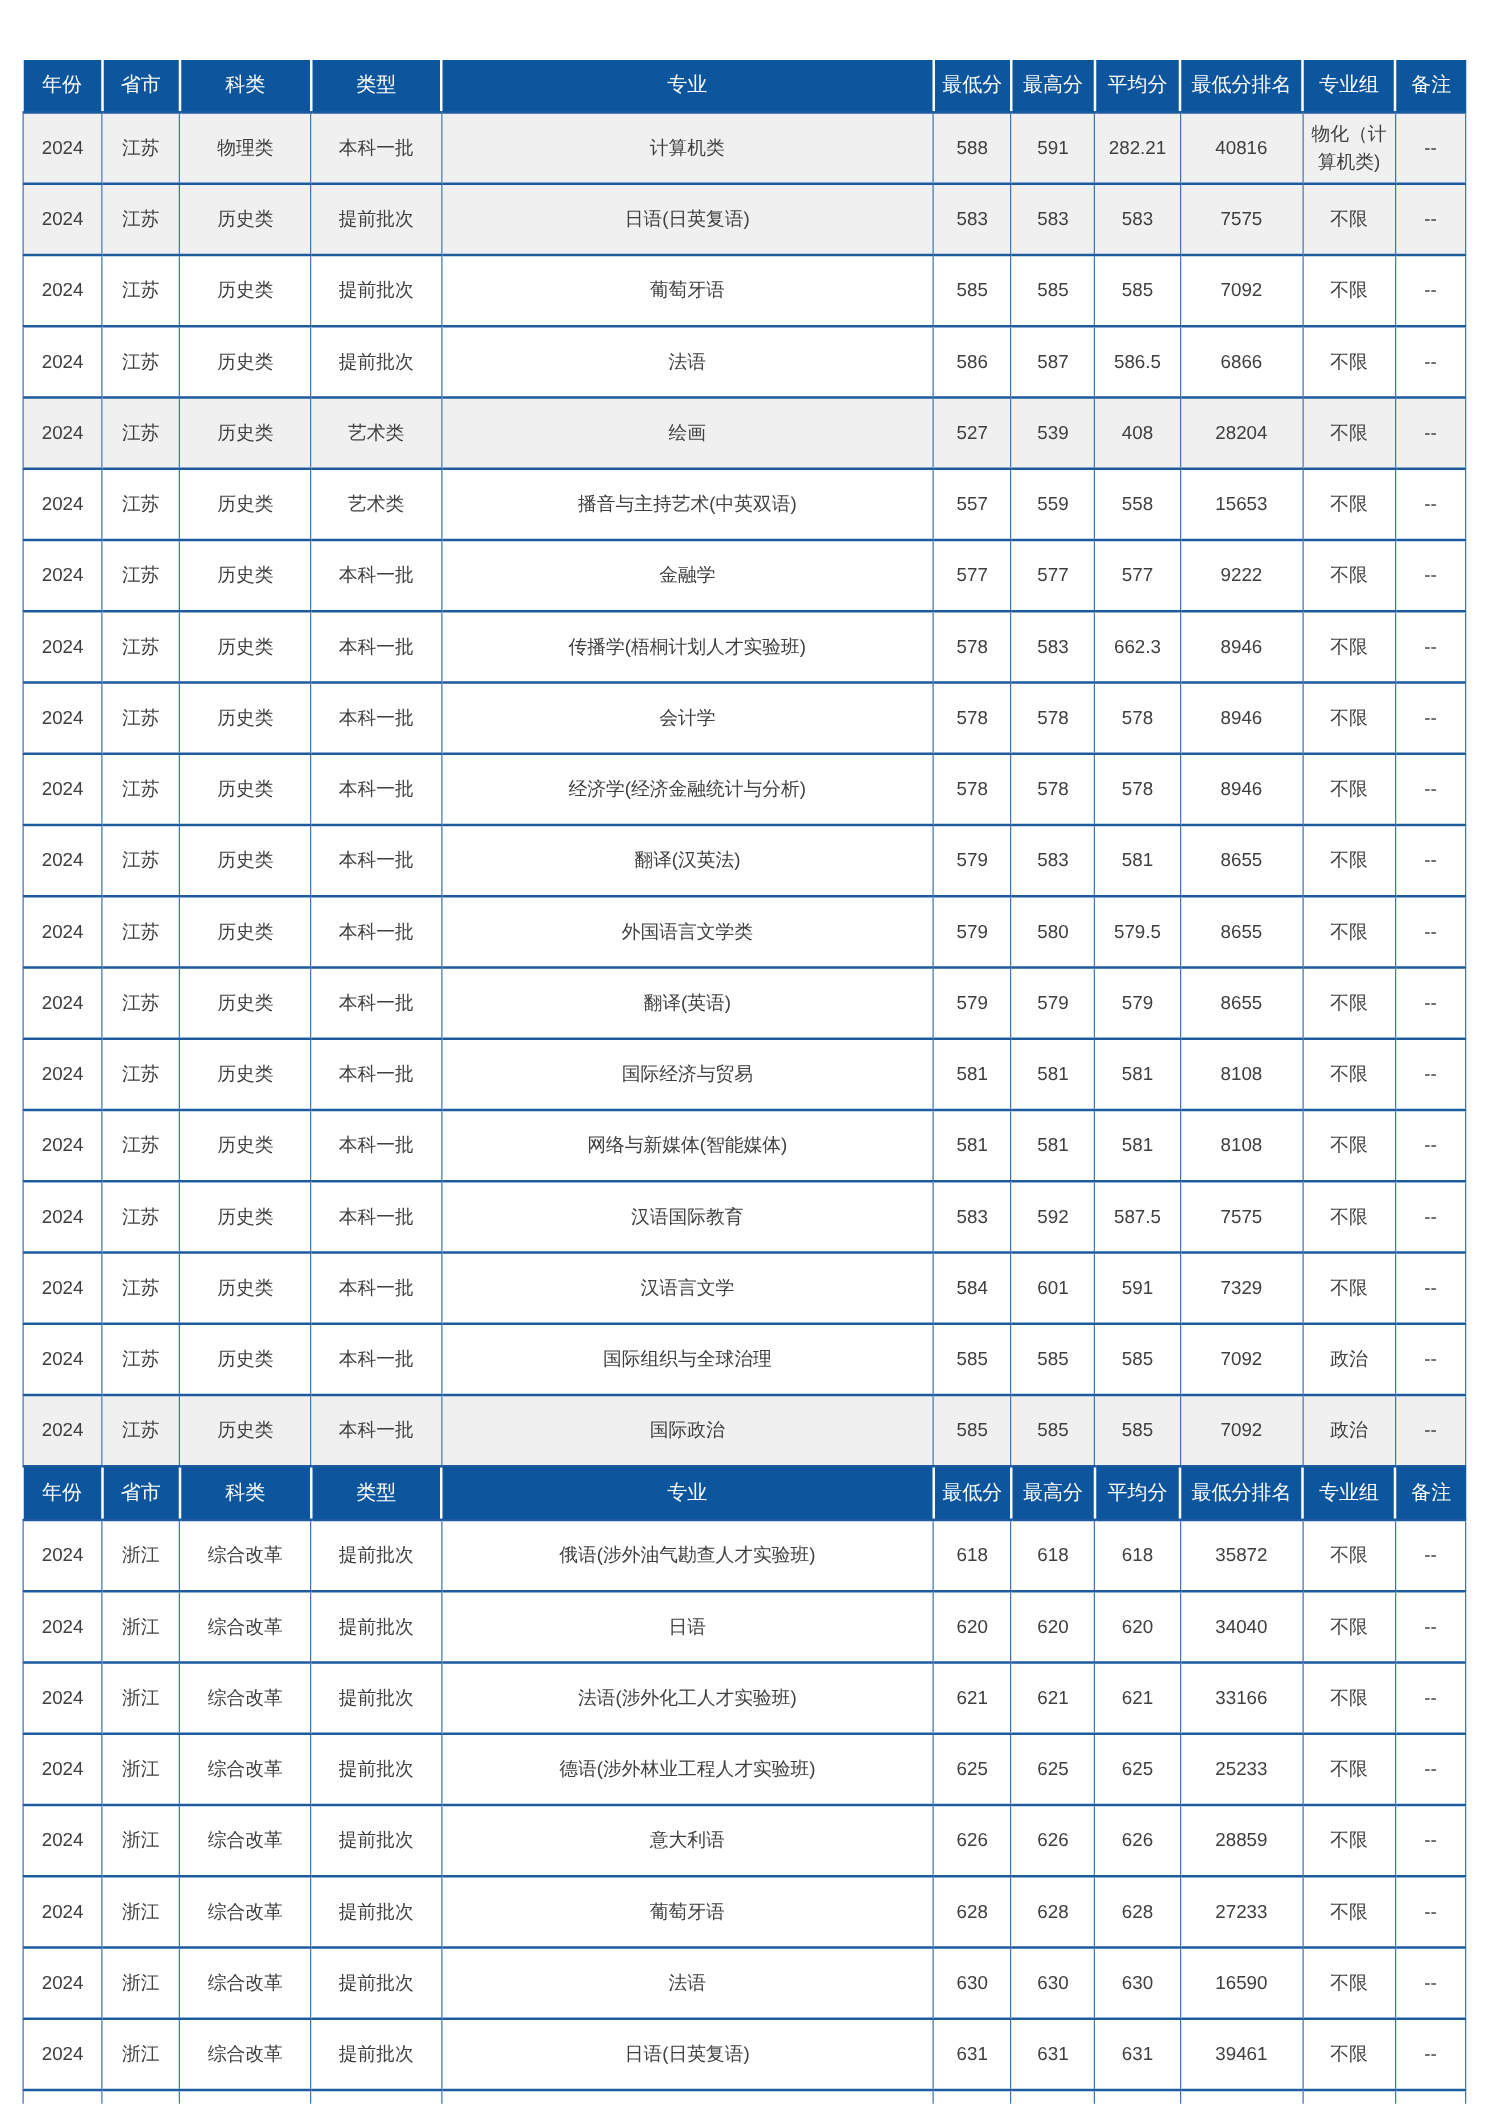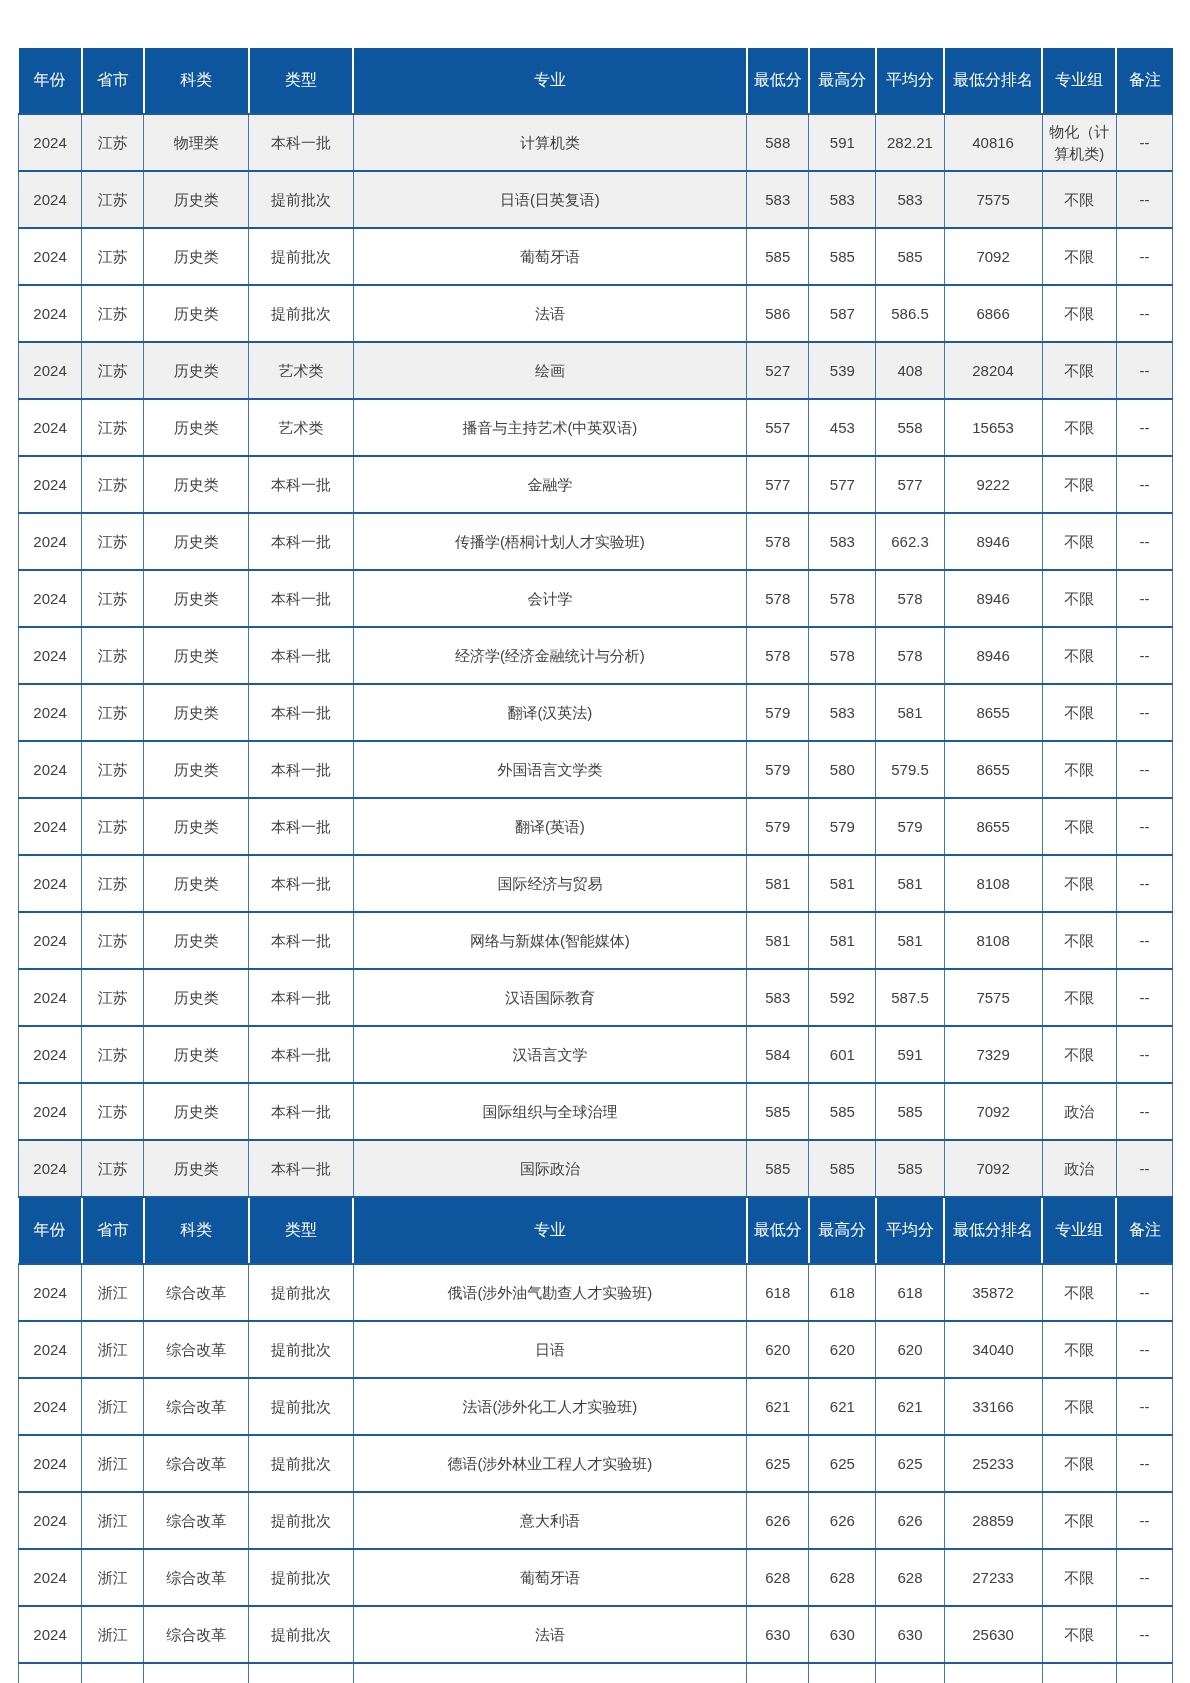--- a/index.html
+++ b/index.html
@@ -26,21 +26,21 @@
     border-collapse:collapse;
     table-layout:fixed;
   }
   .score-table th{
     background:var(--header-bg);
     color:var(--header-text);
     font-size:16px;
     font-weight:normal;
     height:41px;
     text-align:center;
-    padding:12px 2px;
+    padding:0 2px;
     border-left:2px solid #ffffff;
     border-bottom:2px solid var(--h-border);
   }
   .score-table th:first-child{border-left:none;}
   .score-table td{
     background:var(--row-bg);
     color:var(--body-text);
     font-size:15px;
     height:51px;
     text-align:center;
@@ -159,21 +159,21 @@
           <td>不限</td>
           <td>--</td>
         </tr>
         <tr>
           <td>2024</td>
           <td>江苏</td>
           <td>历史类</td>
           <td>艺术类</td>
           <td>播音与主持艺术(中英双语)</td>
           <td>557</td>
-          <td>453</td>
+          <td>559</td>
           <td>558</td>
           <td>15653</td>
           <td>不限</td>
           <td>--</td>
         </tr>
         <tr>
           <td>2024</td>
           <td>江苏</td>
           <td>历史类</td>
           <td>本科一批</td>
@@ -434,21 +434,21 @@
         </tr>
         <tr>
           <td>2024</td>
           <td>浙江</td>
           <td>综合改革</td>
           <td>提前批次</td>
           <td>法语</td>
           <td>630</td>
           <td>630</td>
           <td>630</td>
-          <td>25630</td>
+          <td>16590</td>
           <td>不限</td>
           <td>--</td>
         </tr>
         <tr>
           <td>2024</td>
           <td>浙江</td>
           <td>综合改革</td>
           <td>提前批次</td>
           <td>日语(日英复语)</td>
           <td>631</td>

